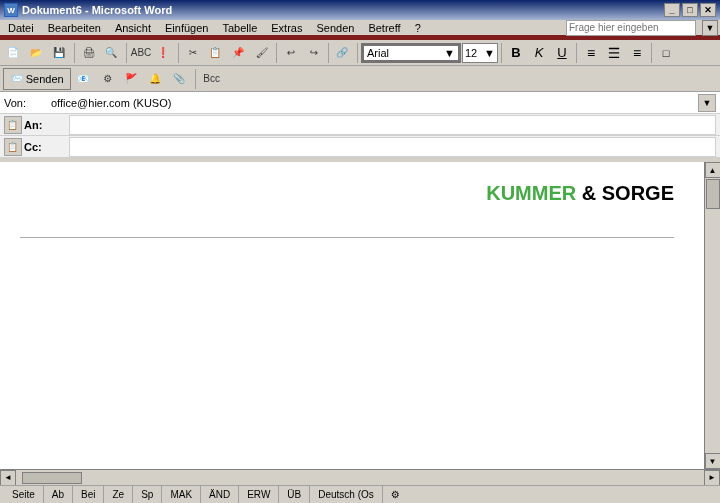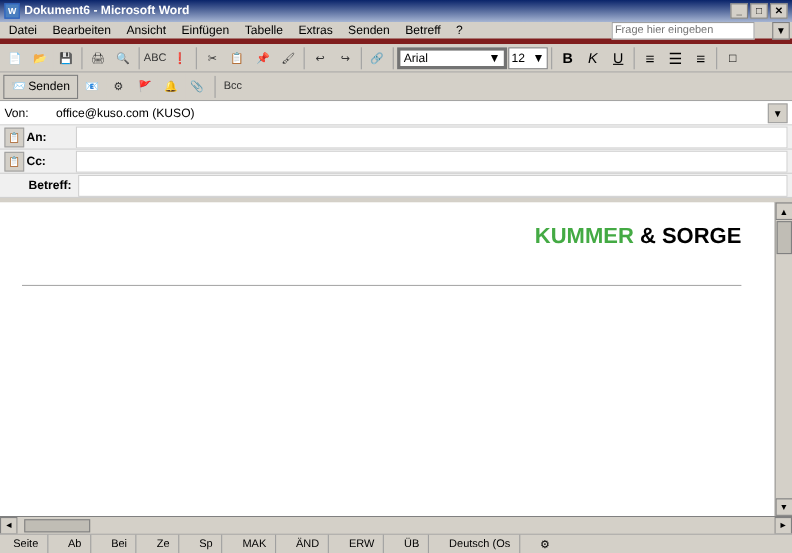--- a/index.html
+++ b/index.html
@@ -40,21 +40,21 @@
     .menu-item {
       padding: 1px 6px;
       font-size: 11px;
       cursor: pointer;
       color: black;
     }
     .menu-search {
       margin-left: auto;
       display: flex;
       align-items: center;
-      gap: 16px;
+      gap: 6px;
     }
     .menu-search input {
       height: 16px;
       width: 130px;
       font-size: 10px;
       border: 1px solid #a0a0a0;
       background: white;
       padding: 1px 2px;
       color: #999;
     }
@@ -217,21 +217,21 @@
 
     
     .status-bar {
       height: 20px;
       background: #d4d0c8;
       border-top: 1px solid #a0a0a0;
       display: flex;
       align-items: center;
       padding: 0 4px;
       font-size: 10px;
-      gap: 10px;
+      gap: 0;
       position: absolute;
       bottom: 0;
       left: 0; right: 0;
     }
     .status-item {
       padding: 0 8px;
       border-right: 1px solid #a0a0a0;
       height: 100%;
       display: flex; align-items: center;
       font-size: 10px;
@@ -380,40 +380,36 @@
       <div class="tb-sep"></div>
       <div class="tb-btn">
         <span style="font-size:10px; margin-left:2px;">Bcc</span>
       </div>
     </div>
 
     <div class="email-fields">
 
       <div class="von-row">
         <span class="von-label">Von:</span>
-        <span class="von-value">office@kuso.com   (KUSO)</span>
+        <span class="von-value">office@hier.com   (KUSO)</span>
         <div class="von-dropdown">▼</div>
       </div>
 
       <div class="email-field-row">
         <div class="field-icon">📋</div>
         <span class="field-label">An:</span>
         <div class="field-value"></div>
       </div>
 
       <div class="email-field-row">
         <div class="field-icon">📋</div>
         <span class="field-label">Cc:</span>
         <div class="field-value"></div>
       </div>
 
-      <div class="email-field-row">
-        <span class="field-label" style="margin-left:22px;">Betreff:</span>
-        <div class="field-value"></div>
-      </div>
     </div>
 
     <div class="doc-wrapper" style="flex:1; display:flex; background:#d4d0c8; padding:2px 0 0 0;">
       <div class="doc-white" style="flex:1; background:white; position:relative; overflow:hidden;">
 
         <div class="doc-content" style="padding: 20px 30px 20px 20px; position:relative;">
           <div class="letterhead-right" style="position:absolute; top:20px; right:30px; text-align:right;">
             <div style="font-size:20px; font-weight:bold;">
               <span class="company-kummer" style="color:#44aa44;">KUMMER</span>
               <span style="color:black;"> </span>

